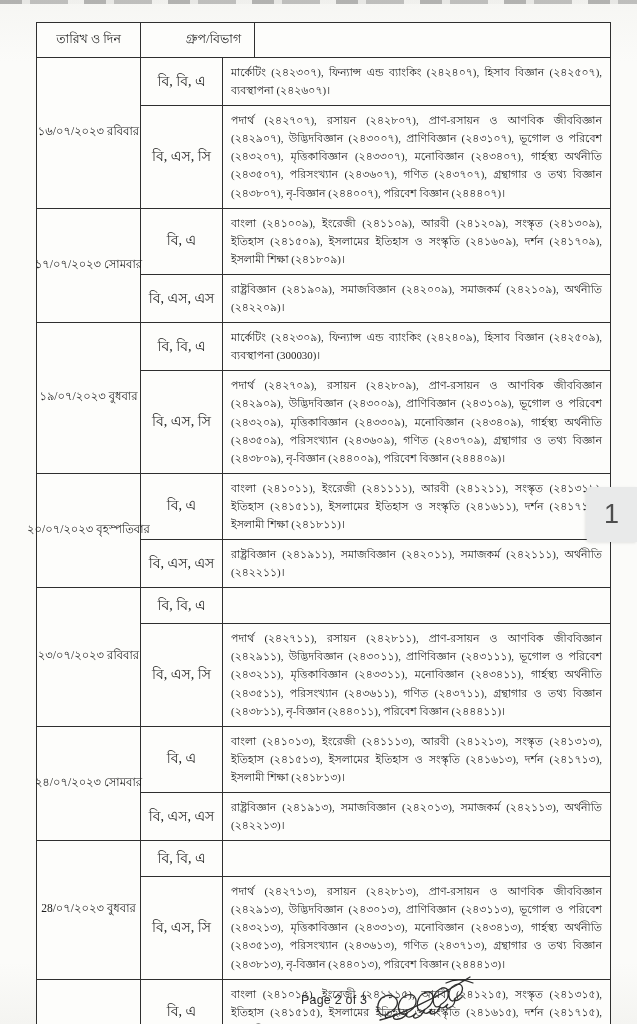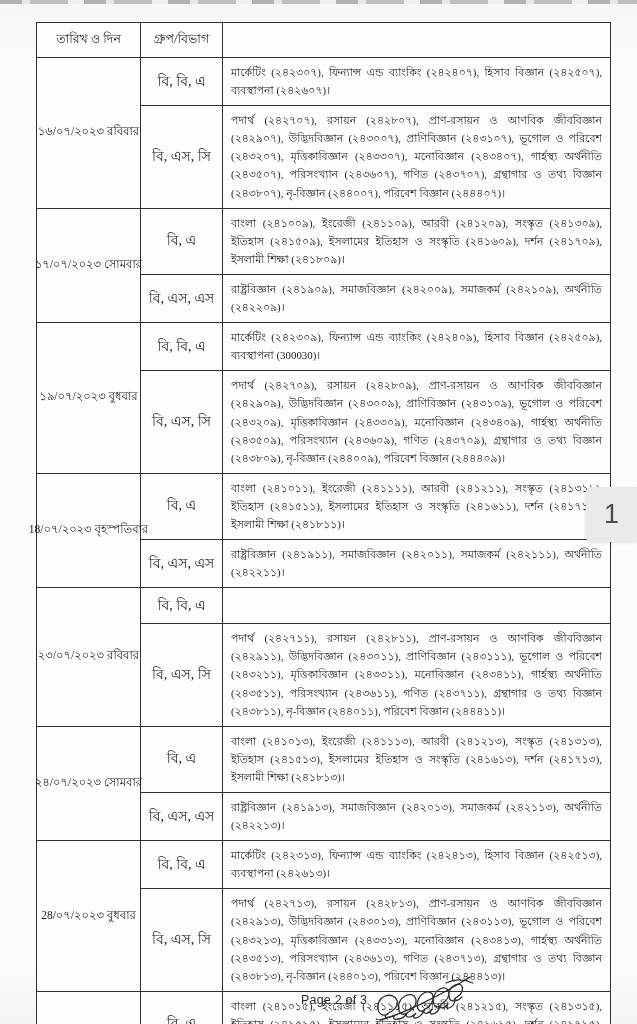--- a/index.html
+++ b/index.html
@@ -16,21 +16,21 @@
       rgba(40,40,40,.55) 0 22px, rgba(40,40,40,.12) 22px 30px,
       rgba(40,40,40,.45) 30px 68px, rgba(40,40,40,.05) 68px 84px);
     opacity:.6;
   }
   .sheet{position:absolute;inset:0;background:linear-gradient(180deg,#f6f6f3 0%,#fbfbf9 6%,#fbfbf9 94%,#f4f4f1 100%);}
   .exam-table{
     position:absolute;left:36px;top:22px;width:575px;
     border:1.6px solid #2f2f2f;background:#fdfdfb;
     box-sizing:border-box;
   }
-  .hrow{display:flex;border-bottom:1.2px solid #2f2f2f;min-height:34px;}
+  .hrow{display:flex;border-bottom:1.2px solid #2f2f2f;min-height:34px;gap:32px;}
   .col-date{width:104px;flex:0 0 104px;border-right:1.1px solid #2f2f2f;box-sizing:border-box;}
   .col-group{width:82px;flex:0 0 82px;border-right:1.1px solid #2f2f2f;box-sizing:border-box;}
   .col-subj{flex:1 1 auto;box-sizing:border-box;}
   .hcell{display:flex;align-items:center;justify-content:center;font-size:12.5px;padding:4px 3px;text-align:center;}
   .trow{display:flex;border-bottom:1.1px solid #2f2f2f;}
   .trow:last-child{border-bottom:none;}
   .date-cell{
     display:flex;align-items:center;justify-content:center;
     gap:3px;font-size:11.5px;text-align:center;padding:4px 2px;
   }
@@ -121,21 +121,21 @@
       </div>
       <div class="session">
         <div class="group-cell col-group">বি, এস, সি</div>
         <div class="subjects-cell col-subj">পদার্থ (২৪২৭০৯), রসায়ন (২৪২৮০৯), প্রাণ-রসায়ন ও আণবিক জীববিজ্ঞান (২৪২৯০৯), উদ্ভিদবিজ্ঞান (২৪৩০০৯), প্রাণিবিজ্ঞান (২৪৩১০৯), ভূগোল ও পরিবেশ (২৪৩২০৯), মৃত্তিকাবিজ্ঞান (২৪৩৩০৯), মনোবিজ্ঞান (২৪৩৪০৯), গার্হস্থ্য অর্থনীতি (২৪৩৫০৯), পরিসংখ্যান (২৪৩৬০৯), গণিত (২৪৩৭০৯), গ্রন্থাগার ও তথ্য বিজ্ঞান (২৪৩৮০৯), নৃ-বিজ্ঞান (২৪৪০০৯), পরিবেশ বিজ্ঞান (২৪৪৪০৯)।</div>
       </div>
     </div>
   </div>
 
   <div class="trow">
     <div class="date-cell col-date">
-      <span class="date-line">18/০৭/২০২৩</span>
+      <span class="date-line">২০/০৭/২০২৩</span>
       <span class="date-line">বৃহস্পতিবার</span>
     </div>
     <div class="sessions">
       <div class="session">
         <div class="group-cell col-group">বি, এ</div>
         <div class="subjects-cell col-subj">বাংলা (২৪১০১১), ইংরেজী (২৪১১১১), আরবী (২৪১২১১), সংস্কৃত (২৪১৩১১), ইতিহাস (২৪১৫১১), ইসলামের ইতিহাস ও সংস্কৃতি (২৪১৬১১), দর্শন (২৪১৭১১), ইসলামী শিক্ষা (২৪১৮১১)।</div>
       </div>
       <div class="session">
         <div class="group-cell col-group">বি, এস, এস</div>
         <div class="subjects-cell col-subj">রাষ্ট্রবিজ্ঞান (২৪১৯১১), সমাজবিজ্ঞান (২৪২০১১), সমাজকর্ম (২৪২১১১), অর্থনীতি (২৪২২১১)।</div>
@@ -177,21 +177,20 @@
   </div>
 
   <div class="trow">
     <div class="date-cell col-date">
       <span class="date-line">28/০৭/২০২৩</span>
       <span class="date-line">বুধবার</span>
     </div>
     <div class="sessions">
       <div class="session">
         <div class="group-cell col-group">বি, বি, এ</div>
-        <div class="subjects-cell col-subj">মার্কেটিং (২৪২৩১৩), ফিন্যান্স এন্ড ব্যাংকিং (২৪২৪১৩), হিসাব বিজ্ঞান (২৪২৫১৩), ব্যবস্থাপনা (২৪২৬১৩)।</div>
       </div>
       <div class="session">
         <div class="group-cell col-group">বি, এস, সি</div>
         <div class="subjects-cell col-subj">পদার্থ (২৪২৭১৩), রসায়ন (২৪২৮১৩), প্রাণ-রসায়ন ও আণবিক জীববিজ্ঞান (২৪২৯১৩), উদ্ভিদবিজ্ঞান (২৪৩০১৩), প্রাণিবিজ্ঞান (২৪৩১১৩), ভূগোল ও পরিবেশ (২৪৩২১৩), মৃত্তিকাবিজ্ঞান (২৪৩৩১৩), মনোবিজ্ঞান (২৪৩৪১৩), গার্হস্থ্য অর্থনীতি (২৪৩৫১৩), পরিসংখ্যান (২৪৩৬১৩), গণিত (২৪৩৭১৩), গ্রন্থাগার ও তথ্য বিজ্ঞান (২৪৩৮১৩), নৃ-বিজ্ঞান (২৪৪০১৩), পরিবেশ বিজ্ঞান (২৪৪৪১৩)।</div>
       </div>
     </div>
   </div>
 
   <div class="trow">
     <div class="date-cell col-date">

